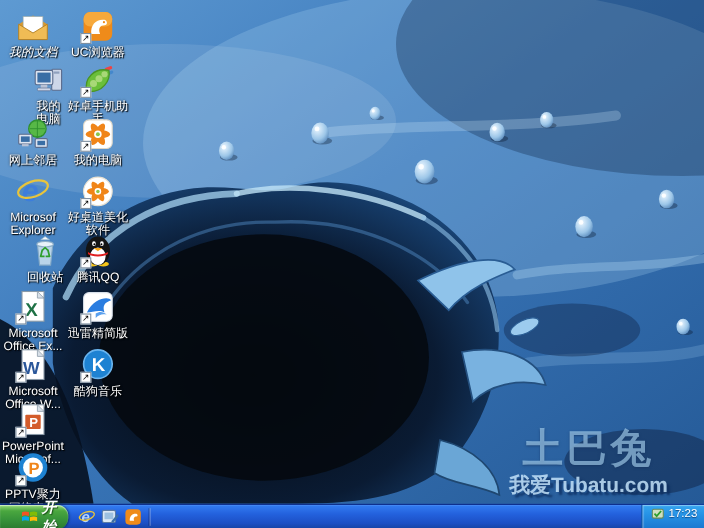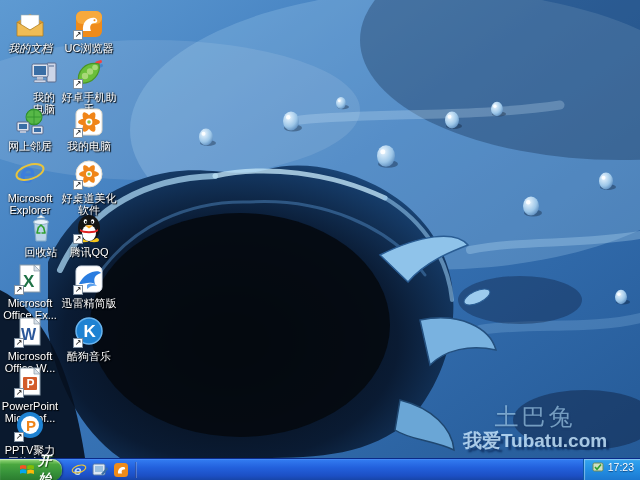--- a/index.html
+++ b/index.html
@@ -13,21 +13,21 @@
   .dicon { position:absolute; width:58px; text-align:center; cursor:default; }
   .dicon .img { position:relative; width:32px; height:32px; margin:0 auto; }
   .dicon .img svg { display:block; }
   .dicon .lbl { margin-top:2px; font-size:11px; line-height:1.12; color:#ffffff;
                 text-shadow:1px 1px 1px #000, 0 0 2px rgba(0,0,0,.85); word-wrap:break-word; }
   .sc-arrow { position:absolute; left:0; bottom:0; width:10px; height:10px; background:#fff;
               border:1px solid #7f8fa0; font-size:8px; line-height:8px; color:#000; text-align:center; }
 
   
   .watermark { position:absolute; right:10px; bottom:2px; width:190px; text-align:center; pointer-events:none; }
-  .wm-brand { font-size:24px; font-weight:normal; letter-spacing:3px; color:rgba(173,216,245,0.62);
+  .wm-brand { font-size:37px; font-weight:bold; letter-spacing:3px; color:rgba(173,216,245,0.62);
               text-shadow:0 1px 2px rgba(20,50,95,.6); }
   .wm-row { display:flex; align-items:center; justify-content:center; margin-top:-7px;gap:44px; }
   .wm-tag { font-size:19px; font-weight:bold; color:rgba(200,230,252,0.82);
             text-shadow:3px 3px 2px rgba(12,45,95,0.85); white-space:nowrap; }
 
   
   .taskbar { position:absolute; left:0; bottom:0; width:640px; height:22px;
              background:linear-gradient(#4f91f6 0%, #3179ef 6%, #2361dd 40%, #1c4fc4 80%, #1745a8 100%);
              border-top:1px solid #0a2a8a; display:flex; align-items:center; }
   .start-btn { height:22px; width:62px; flex:0 0 auto; display:flex; align-items:center; gap:4px; padding-left:20px;
@@ -189,21 +189,21 @@
       <div class="lbl">网上邻居</div>
     </div>
 
     <div class="dicon" style="left:1px; top:158px;">
       <div class="img">
         <svg width="32" height="32" viewBox="0 0 32 32">
             <text x="6" y="25" font-size="27" font-style="italic" font-weight="bold" fill="#3d7edb">e</text>
             <ellipse cx="16" cy="14" rx="14" ry="7" fill="none" stroke="#e8c43c" stroke-width="2" transform="rotate(-18 16 14)"></ellipse>
           </svg>
       </div>
-      <div class="lbl">Microsoft Explorer</div>
+      <div class="lbl">Microsof Explorer</div>
     </div>
 
     <div class="dicon" style="left:12px; top:212px;">
       <div class="img">
         <svg width="32" height="32" viewBox="0 0 32 32">
             <path d="M9 10 L23 10 L21 29 L11 29 Z" fill="#cfe3f0" opacity="0.85" stroke="#8fb0c8"></path>
             <ellipse cx="16" cy="10" rx="7.5" ry="2.5" fill="#e8f2fa" stroke="#8fb0c8"></ellipse>
             <path d="M12 6 L16 3 L20 6 Z" fill="#f5fafd" stroke="#9ab8cc" stroke-width="0.7"></path>
             <path d="M13 16 L16 13 L19 16 M18.5 15 L20 21 L16.5 21 M13.5 15 L12 21 L15.5 21" stroke="#2e9f2e" stroke-width="1.6" fill="none" stroke-linejoin="round"></path>
           </svg>

